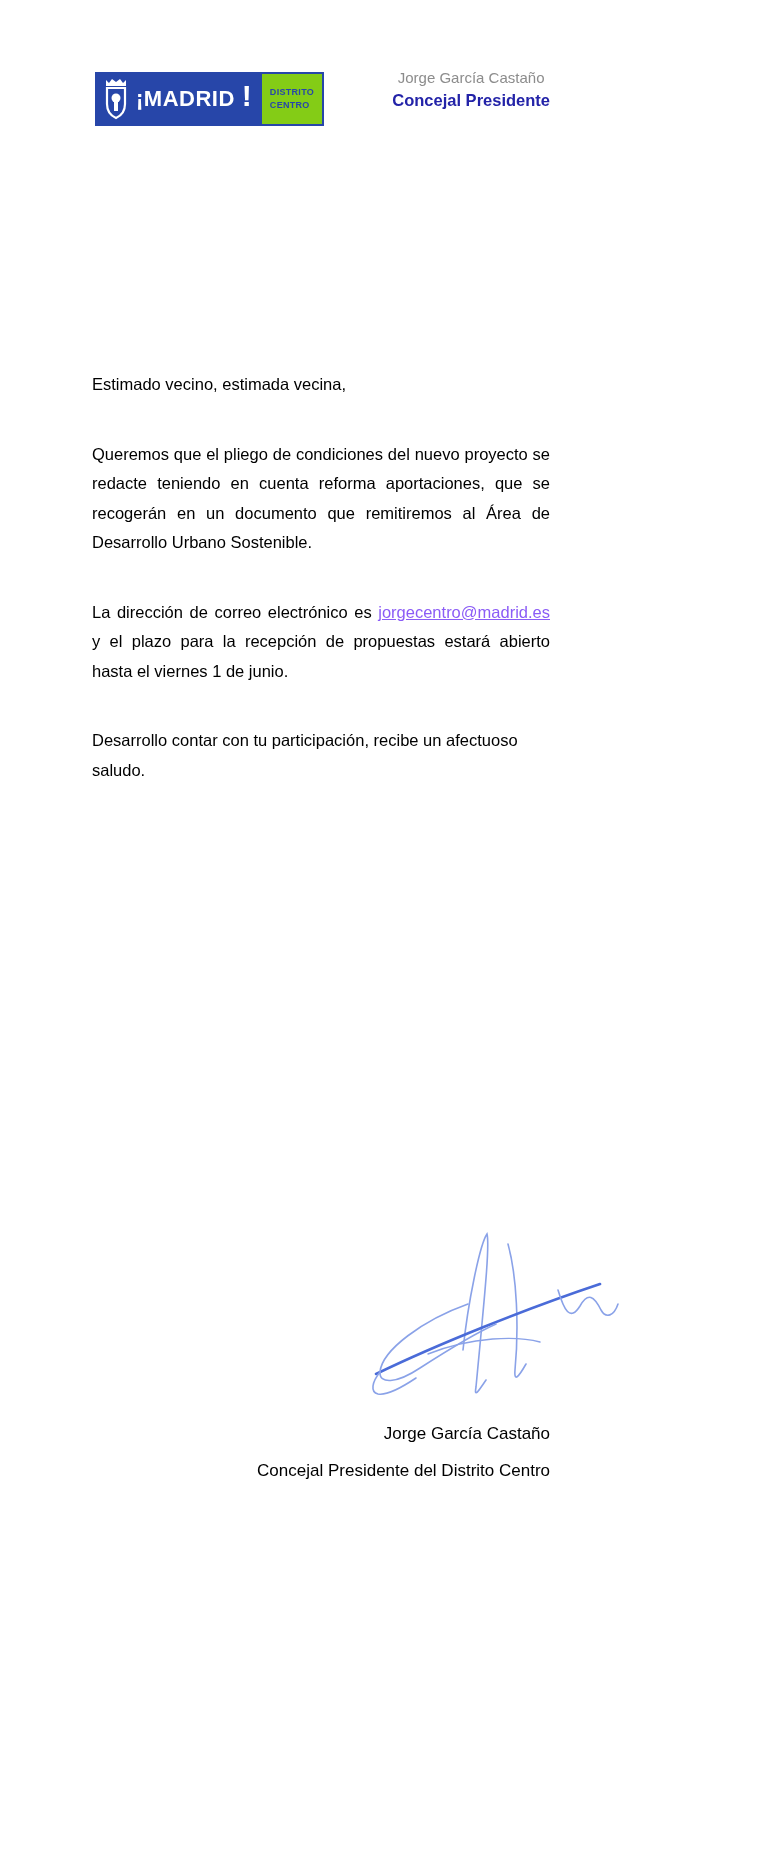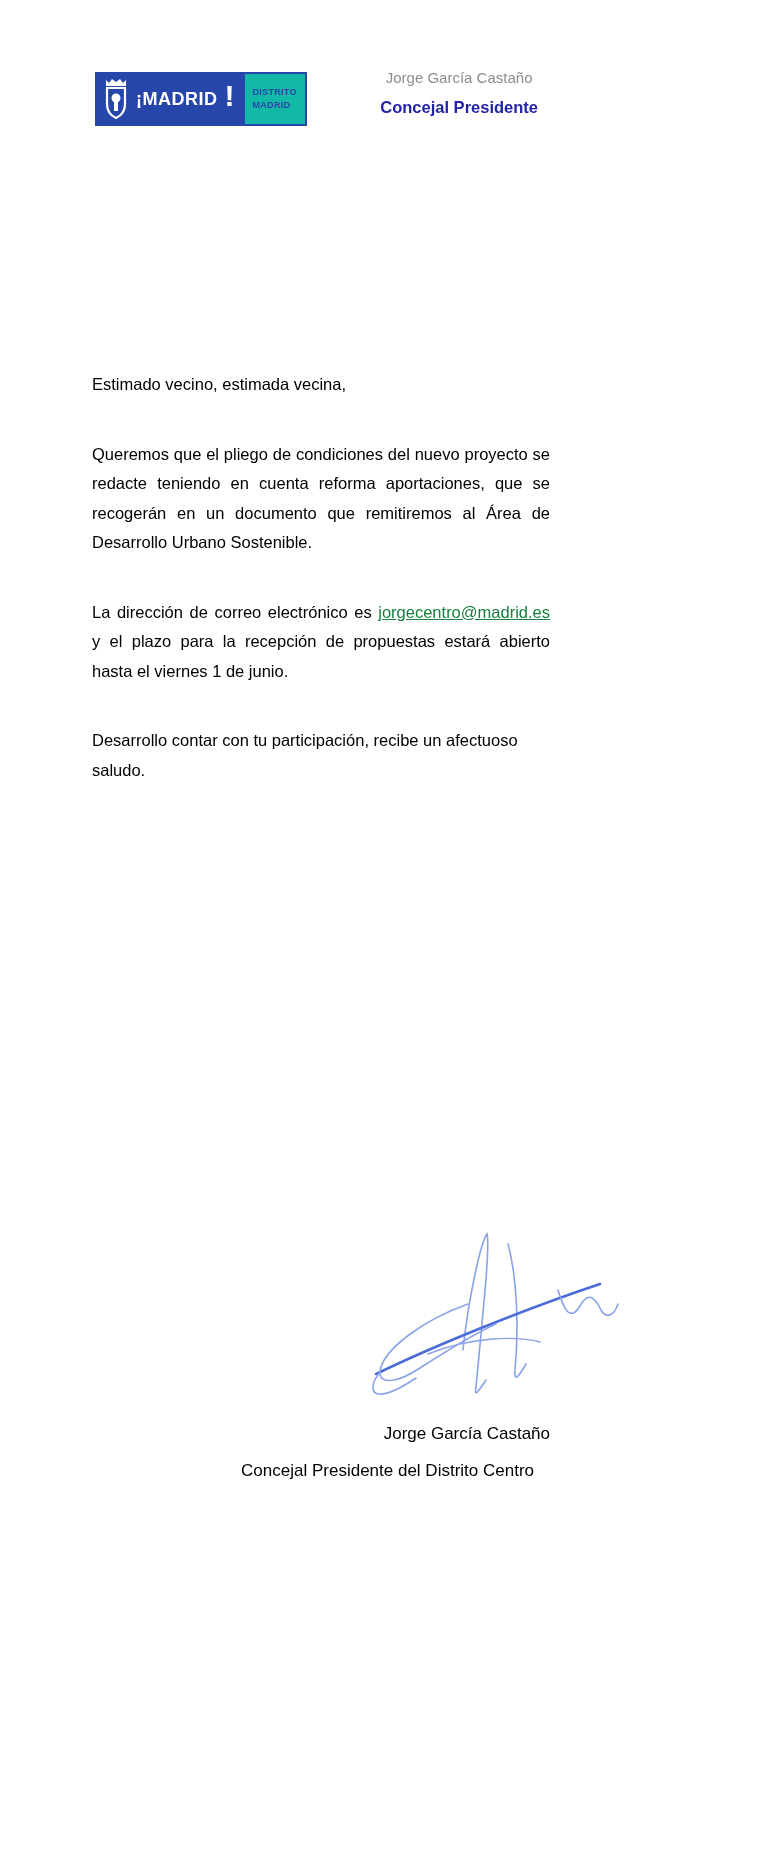--- a/index.html
+++ b/index.html
@@ -26,35 +26,35 @@
   }
   .logo-blue {
     background: #2746a9;
     color: #ffffff;
     display: flex;
     align-items: center;
     padding: 0 10px 0 8px;
     gap: 7px;
   }
   .logo-madrid {
-    font-size: 18px;
+    font-size: 22px;
     font-weight: bold;
     letter-spacing: 0.5px;
     white-space: nowrap;
     text-align: right;
   }
   .logo-bang {
     font-size: 30px;
     font-weight: bold;
     line-height: 1;
     position: relative;
     top: -3px;
   }
   .logo-white {
-    background: #14b8a6;
+    background: #84cc16;
     border: 2px solid #2746a9;
     border-left: none;
     color: #2746a9;
     font-size: 9px;
     font-weight: bold;
     line-height: 1.5;
     display: flex;
     flex-direction: column;
     justify-content: center;
     padding: 5px 8px;
@@ -70,81 +70,81 @@
   }
   .sender-name {
     color: #8c8c8c;
     font-size: 15px;
     margin: 0 0 5px 0;
   }
   .sender-title {
     color: #2323a8;
     font-size: 16.5px;
     font-weight: bold;
-    margin: 12px;
+    margin: 0;
   }
 
   
   .letter-body {
     position: absolute;
     left: 92px;
     top: 366px;
     width: 458px;
     color: #000000;
     font-size: 16.5px;
     line-height: 29.5px;
   }
   .letter-body p {
     margin: 4px 0 40px 0;
     text-align: justify;
   }
   .letter-body p.no-justify { text-align: left; }
   .email-link {
-    color: #15803d;
+    color: #8b5cf6;
     text-decoration: underline;
     cursor: pointer;
   }
 
   
   .signature-svg {
     position: absolute;
     left: 368px;
     top: 1232px;
   }
   .sign-block {
     position: absolute;
     right: 210px;
     top: 1424px;
     width: 420px;
     text-align: right;
     color: #000000;
     font-size: 17px;
   }
   .sign-name { margin: 0 0 17px 0; }
-  .sign-title { margin: 16px; }
+  .sign-title { margin: 0; }
 </style>
 </head>
 <body>
 
 <div class="page">
 
   <div class="logo">
     <div class="logo-blue">
       <svg class="crest" width="26" height="44" viewBox="0 0 26 44">
         <path d="M3 9 L3 3 L6 6 L9 2 L13 5 L17 2 L20 6 L23 3 L23 9 Z" fill="#ffffff"></path>
         <path d="M4 11 h18 v16 q0 10 -9 14 q-9 -4 -9 -14 Z" fill="none" stroke="#ffffff" stroke-width="2.2"></path>
         <circle cx="13" cy="21" r="4.5" fill="#ffffff"></circle>
         <rect x="11" y="25" width="4" height="9" fill="#ffffff"></rect>
       </svg>
       <span class="logo-madrid">¡MADRID</span>
       <span class="logo-bang">!</span>
     </div>
     <div class="logo-white">
       <span>DISTRITO</span>
-      <span>MADRID</span>
+      <span>CENTRO</span>
     </div>
   </div>
 
   <div class="header-right">
     <p class="sender-name">Jorge García Castaño</p>
     <p class="sender-title">Concejal Presidente</p>
   </div>
 
   <div class="letter-body">
     <p class="no-justify">Estimado vecino, estimada vecina,</p>

